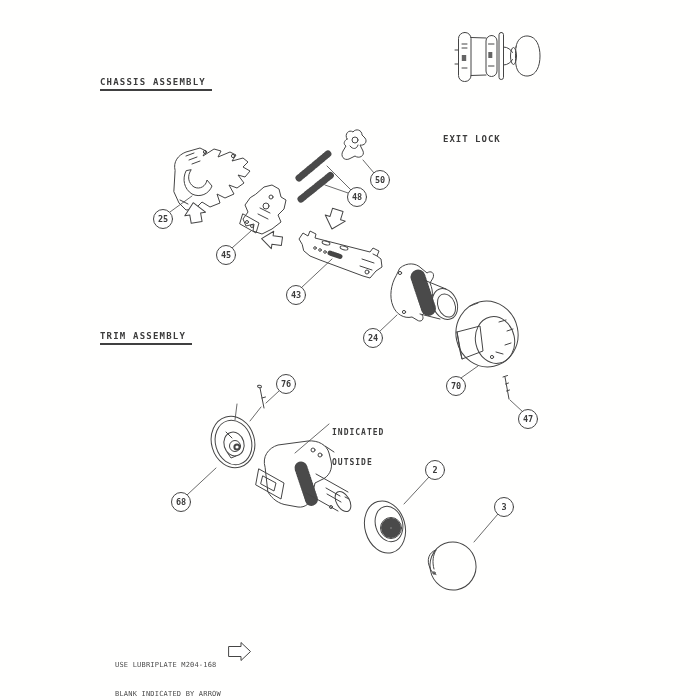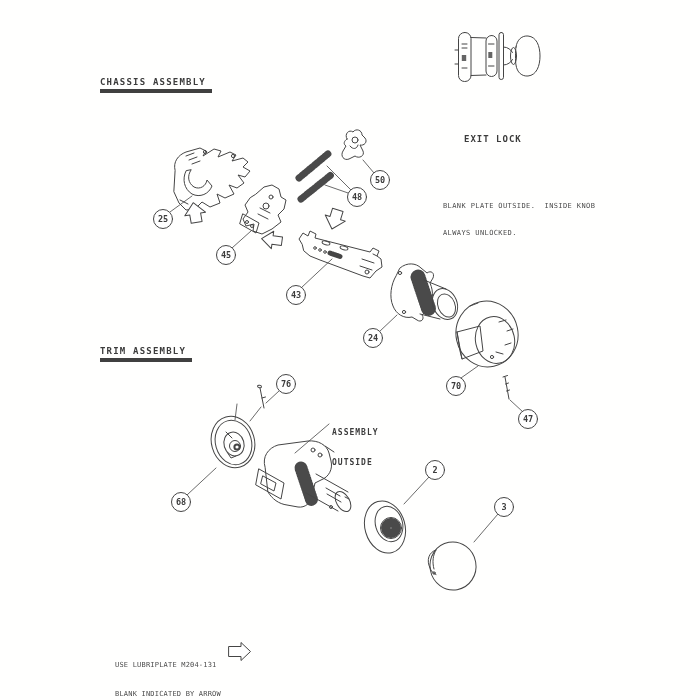--- a/index.html
+++ b/index.html
@@ -1,22 +1,22 @@
 <!DOCTYPE html>
 <html><head>
 <meta charset="utf-8">
 <style>
   html,body{margin:0;padding:0;background:#ffffff;}
   .canvas{position:relative;width:700px;height:700px;background:#fffffe;overflow:hidden;
           font-family:"DejaVu Sans Mono",monospace;color:#454545;}
   .art{position:absolute;left:0;top:0;}
   .label{position:absolute;white-space:pre;}
   .heading{font-size:9px;font-weight:bold;letter-spacing:1.2px;color:#3c3c3c;
-           border-bottom:4px solid #404040;padding:0 6px 2px 0;}
-  .subheading{font-size:9px;font-weight:bold;letter-spacing:1px;color:#3c3c3c;margin-left:21px;}
+           border-bottom:2px solid #404040;padding:0 6px 2px 0;}
+  .subheading{font-size:9px;font-weight:bold;letter-spacing:1px;color:#3c3c3c;}
   .note{font-size:7px;letter-spacing:0.4px;line-height:9px;color:#4c4c4c;}
   .calloutlabel{font-size:8px;font-weight:bold;letter-spacing:1px;line-height:10px;color:#3c3c3c;}
   .footnote{font-size:7px;letter-spacing:0.2px;line-height:9.5px;color:#4c4c4c;}
 </style>
 </head>
 <body>
 
 <div class="canvas">
 
   <svg class="art" width="700" height="700" viewBox="0 0 700 700">
@@ -212,33 +212,29 @@
         <g>
             <circle cx="504" cy="507" r="9.5" fill="#fff"></circle>
             <text x="504" y="510" fill="#3c3c3c" stroke="none">3</text>
           </g>
       </g>
     </g>
   </svg>
 
   <div class="label heading" style="left:100px;top:77px">CHASSIS ASSEMBLY</div>
 
-  <div class="label heading" style="left:100px;top:346px">TRIM ASSEMBLY</div>
+  <div class="label heading" style="left:100px;top:331px">TRIM ASSEMBLY</div>
 
   <div class="label" style="left:443px;top:96px">
     <div class="subheading">EXIT LOCK</div>
-    <div class="note" style="margin-top:2px">
-      <div>BLANK PLATE OUTSIDE.  INSIDE KNOB</div>
-      <div>ALWAYS UNLOCKED.</div>
-    </div>
   </div>
 
   <div class="label calloutlabel" style="left:332px;top:408px">
-    <div>ASSEMBLY</div>
+    <div>INDICATED</div>
     <div>OUTSIDE</div>
   </div>
 
   <div class="label footnote" style="left:115px;top:642px">
-    <div>USE LUBRIPLATE M204-131</div>
+    <div>USE LUBRIPLATE M204-168</div>
     <div>BLANK INDICATED BY ARROW</div>
   </div>
 
 </div>
 
 </body></html>

